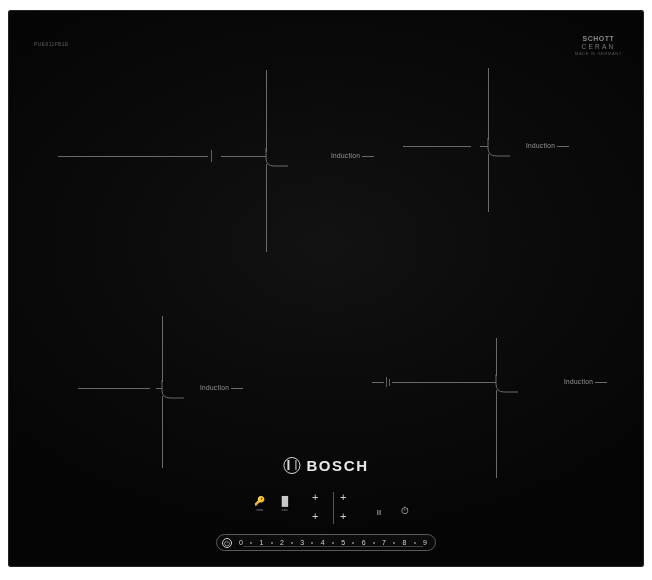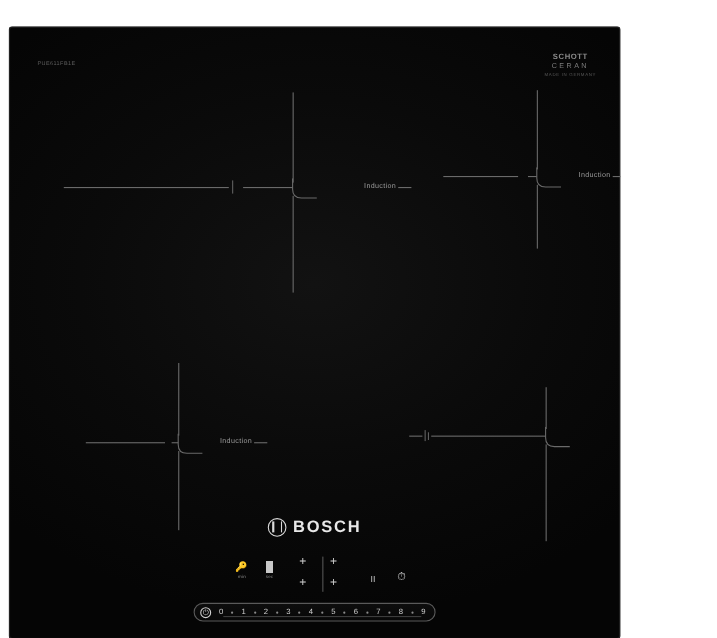--- a/index.html
+++ b/index.html
@@ -19,22 +19,22 @@
     position: relative;
     width: 652px;
     height: 580px;
     background: #ffffff;
   }
 
   
   #glass-panel {
     position: absolute;
     left: 8px;
-    top: 24px;
-    width: 556px;
+    top: 10px;
+    width: 636px;
     height: 557px;
     background: #070707;
     background-image:
       radial-gradient(ellipse 70% 55% at 50% 42%, #121212 0%, #0a0a0a 55%, #050505 100%);
     border-radius: 3px;
     box-shadow: inset 0 0 1px 1px #1b1b1b;
     overflow: hidden;
   }
 
   

